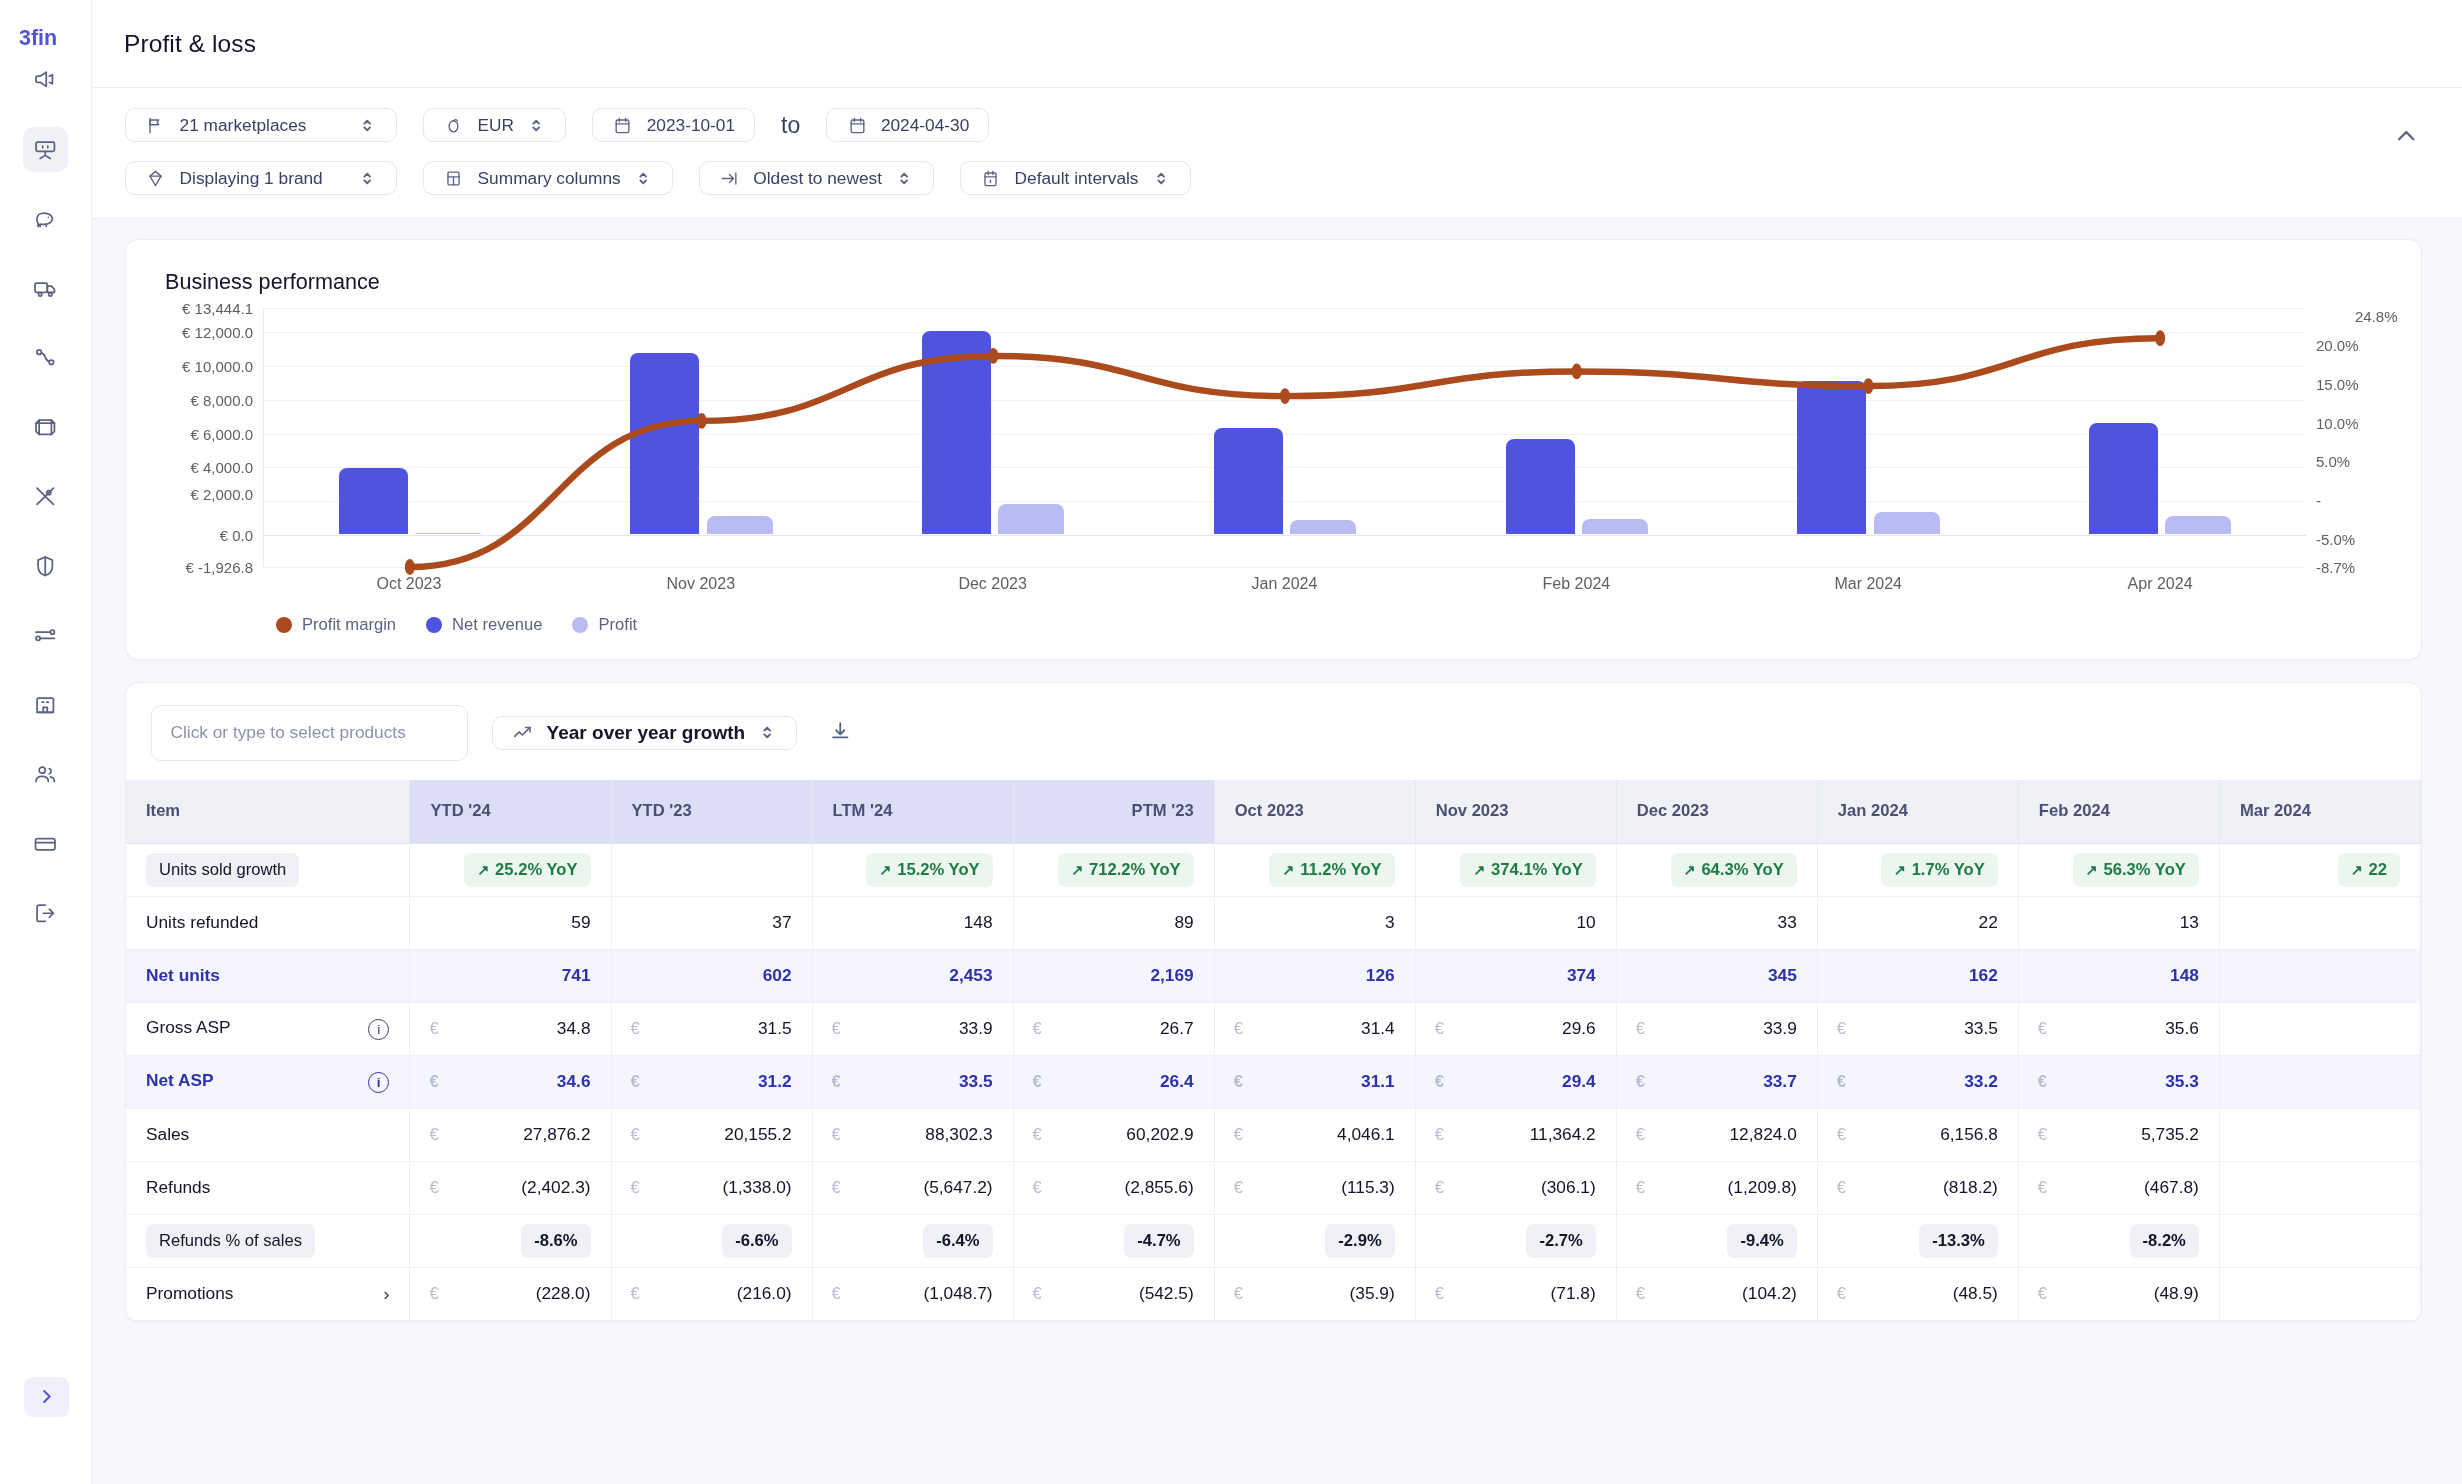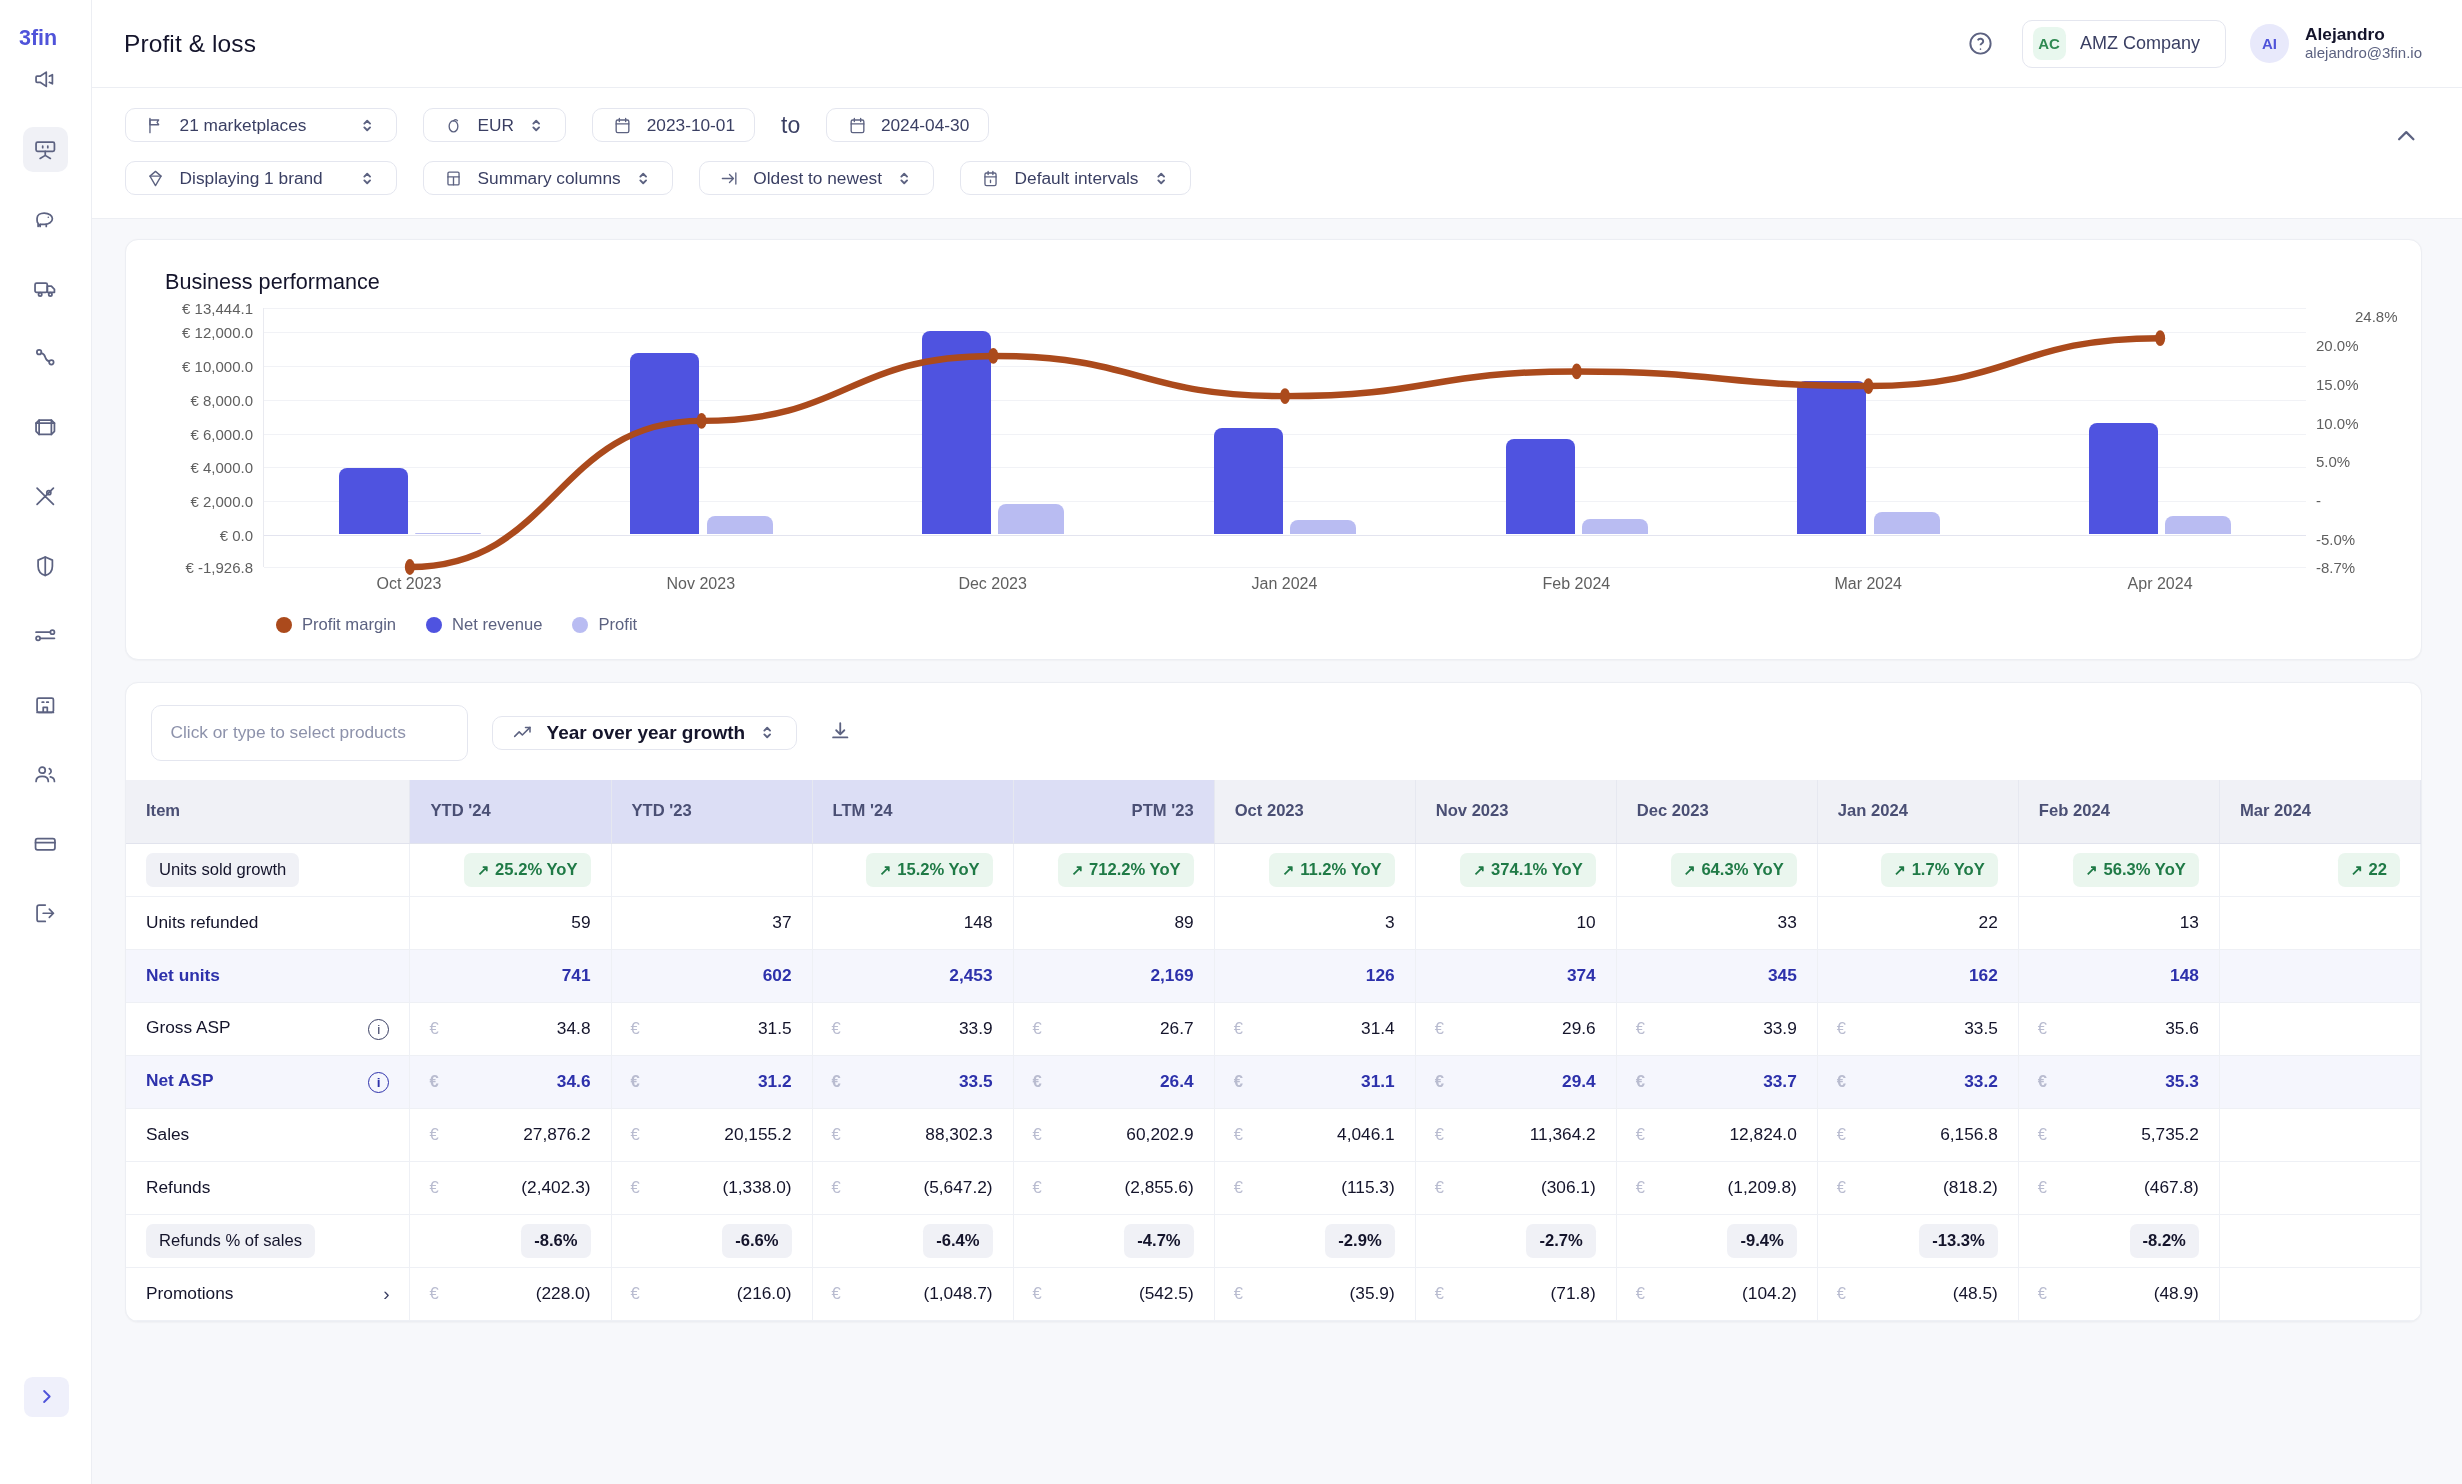--- a/index.html
+++ b/index.html
@@ -310,40 +310,20 @@
             <path d="M9 5l7 7-7 7"></path>
           </svg>
       </span>
     </div>
   </aside>
 
   <div class="main">
 
     <header class="topbar">
       <div class="page-title">Profit &amp; loss</div>
-      <div class="topbar-right">
-        <div class="help-icon">
-          <svg width="27" height="27" viewBox="0 0 24 24">
-              <circle cx="12" cy="12" r="9"></circle>
-              <path d="M9.6 9.3a2.5 2.5 0 014.8.9c0 1.7-2.4 2-2.4 3.3"></path>
-              <circle cx="12" cy="17" r=".7" fill="#5c6281" stroke="none"></circle>
-            </svg>
-        </div>
-        <div class="company-chip">
-          <div class="chip-avatar">AC</div>
-          <div class="company-name">AMZ Company</div>
-        </div>
-        <div class="user-block">
-          <div class="user-avatar">AI</div>
-          <div>
-            <div class="user-name">Alejandro</div>
-            <div class="user-mail">alejandro@3fin.io</div>
-          </div>
-        </div>
-      </div>
     </header>
 
     <section class="filterbar">
       <div class="filter-row">
         <div class="select-box w-lg">
           <span class="sb-icon">
             <svg width="19" height="19" viewBox="0 0 24 24">
                 <path d="M5 3v18"></path>
                 <path d="M5 5h11l-2 3 2 3H5z"></path>
               </svg>
@@ -462,21 +442,21 @@
       <section class="card chart-card">
         <div class="chart-title">Business performance</div>
         <div class="chart-wrap">
           <div class="axis-left" id="axis-left">
               <div class="tick" style="top: 0px;">€ 13,444.1</div>
               <div class="tick" style="top: 24px;">€ 12,000.0</div>
               <div class="tick" style="top: 58px;">€ 10,000.0</div>
               <div class="tick" style="top: 92px;">€ 8,000.0</div>
               <div class="tick" style="top: 126px;">€ 6,000.0</div>
               <div class="tick" style="top: 159px;">€ 4,000.0</div>
-              <div class="tick" style="top: 193px;">€ 2,000.0</div>
+              <div class="tick" style="top: 186px;">€ 2,000.0</div>
               <div class="tick" style="top: 227px;">€ 0.0</div>
               <div class="tick" style="top: 259px;">€ -1,926.8</div>
             </div>
           <div class="plot" id="plot">
             <div id="gridlines">
                 <div class="grid-line" style="top: 0px;"></div>
                 <div class="grid-line" style="top: 24px;"></div>
                 <div class="grid-line" style="top: 58px;"></div>
                 <div class="grid-line" style="top: 92px;"></div>
                 <div class="grid-line" style="top: 126px;"></div>

